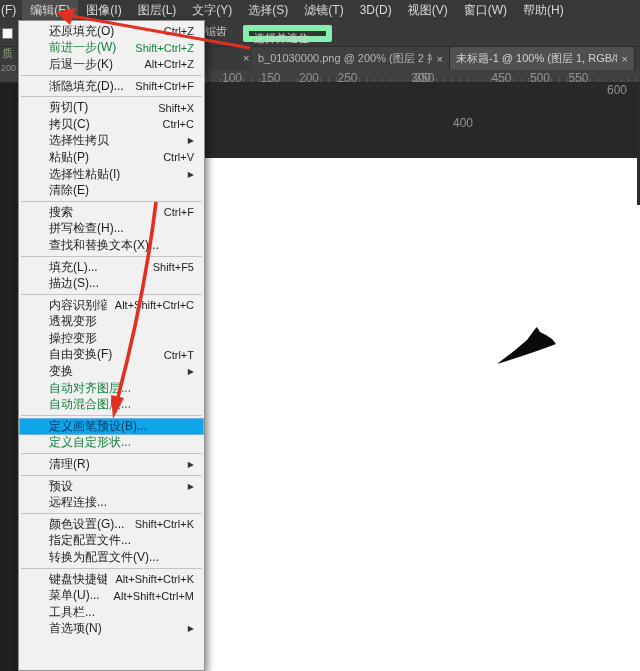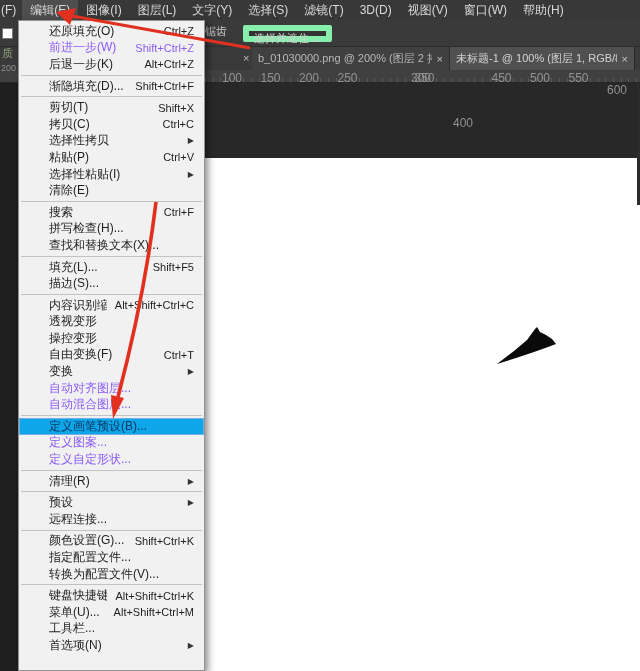--- a/index.html
+++ b/index.html
@@ -46,21 +46,21 @@
   .frag-ruler200{position:absolute;left:1px;top:63px;font-size:9px;color:#909090;z-index:2;}
   
   .edit-menu{position:absolute;top:20px;left:18px;width:187px;height:651px;
     background:#f1f1f1;border:1px solid #919191;box-sizing:border-box;z-index:10;
     padding-top:2px;box-shadow:3px 3px 7px rgba(0,0,0,.45);
     color:#1e1e1e;font-size:12px;overflow:hidden;}
   .mi{display:flex;align-items:center;height:16.6px;padding:0 10px 0 30px;cursor:default;}
   .mi .lab{white-space:nowrap;overflow:hidden;}
   .mi .sc{margin-left:auto;padding-left:8px;white-space:nowrap;font-size:11px;}
   .mi .sub{margin-left:auto;font-size:8px;color:#333;}
-  .mi.disabled{color:#8b5cf6;}
+  .mi.disabled{color:#15803d;}
   .mi.hl{background:#0ea5e9;color:#0b3a63;box-shadow:inset 0 0 0 1px #70aee4;}
   .msep{height:0;border-top:1px solid #c3c3c3;margin:2px 2px;}
   
   .overlay{position:absolute;top:0;left:0;z-index:50;pointer-events:none;}
 </style>
 </head>
 <body>
 
 <div class="menubar">
     <div class="mb-item">(F)</div>
@@ -199,23 +199,20 @@
       <span class="lab">自动对齐图层...</span>
     </div>
     <div class="mi disabled">
       <span class="lab">自动混合图层...</span>
     </div>
     <div class="msep"></div>
     <div class="mi hl">
       <span class="lab">定义画笔预设(B)...</span>
     </div>
     <div class="mi disabled">
-      <span class="lab">定义图案...</span>
-    </div>
-    <div class="mi disabled">
       <span class="lab">定义自定形状...</span>
     </div>
     <div class="msep"></div>
     <div class="mi">
       <span class="lab">清理(R)</span>
       <span class="sub">▶</span>
     </div>
     <div class="msep"></div>
     <div class="mi">
       <span class="lab">预设</span>

